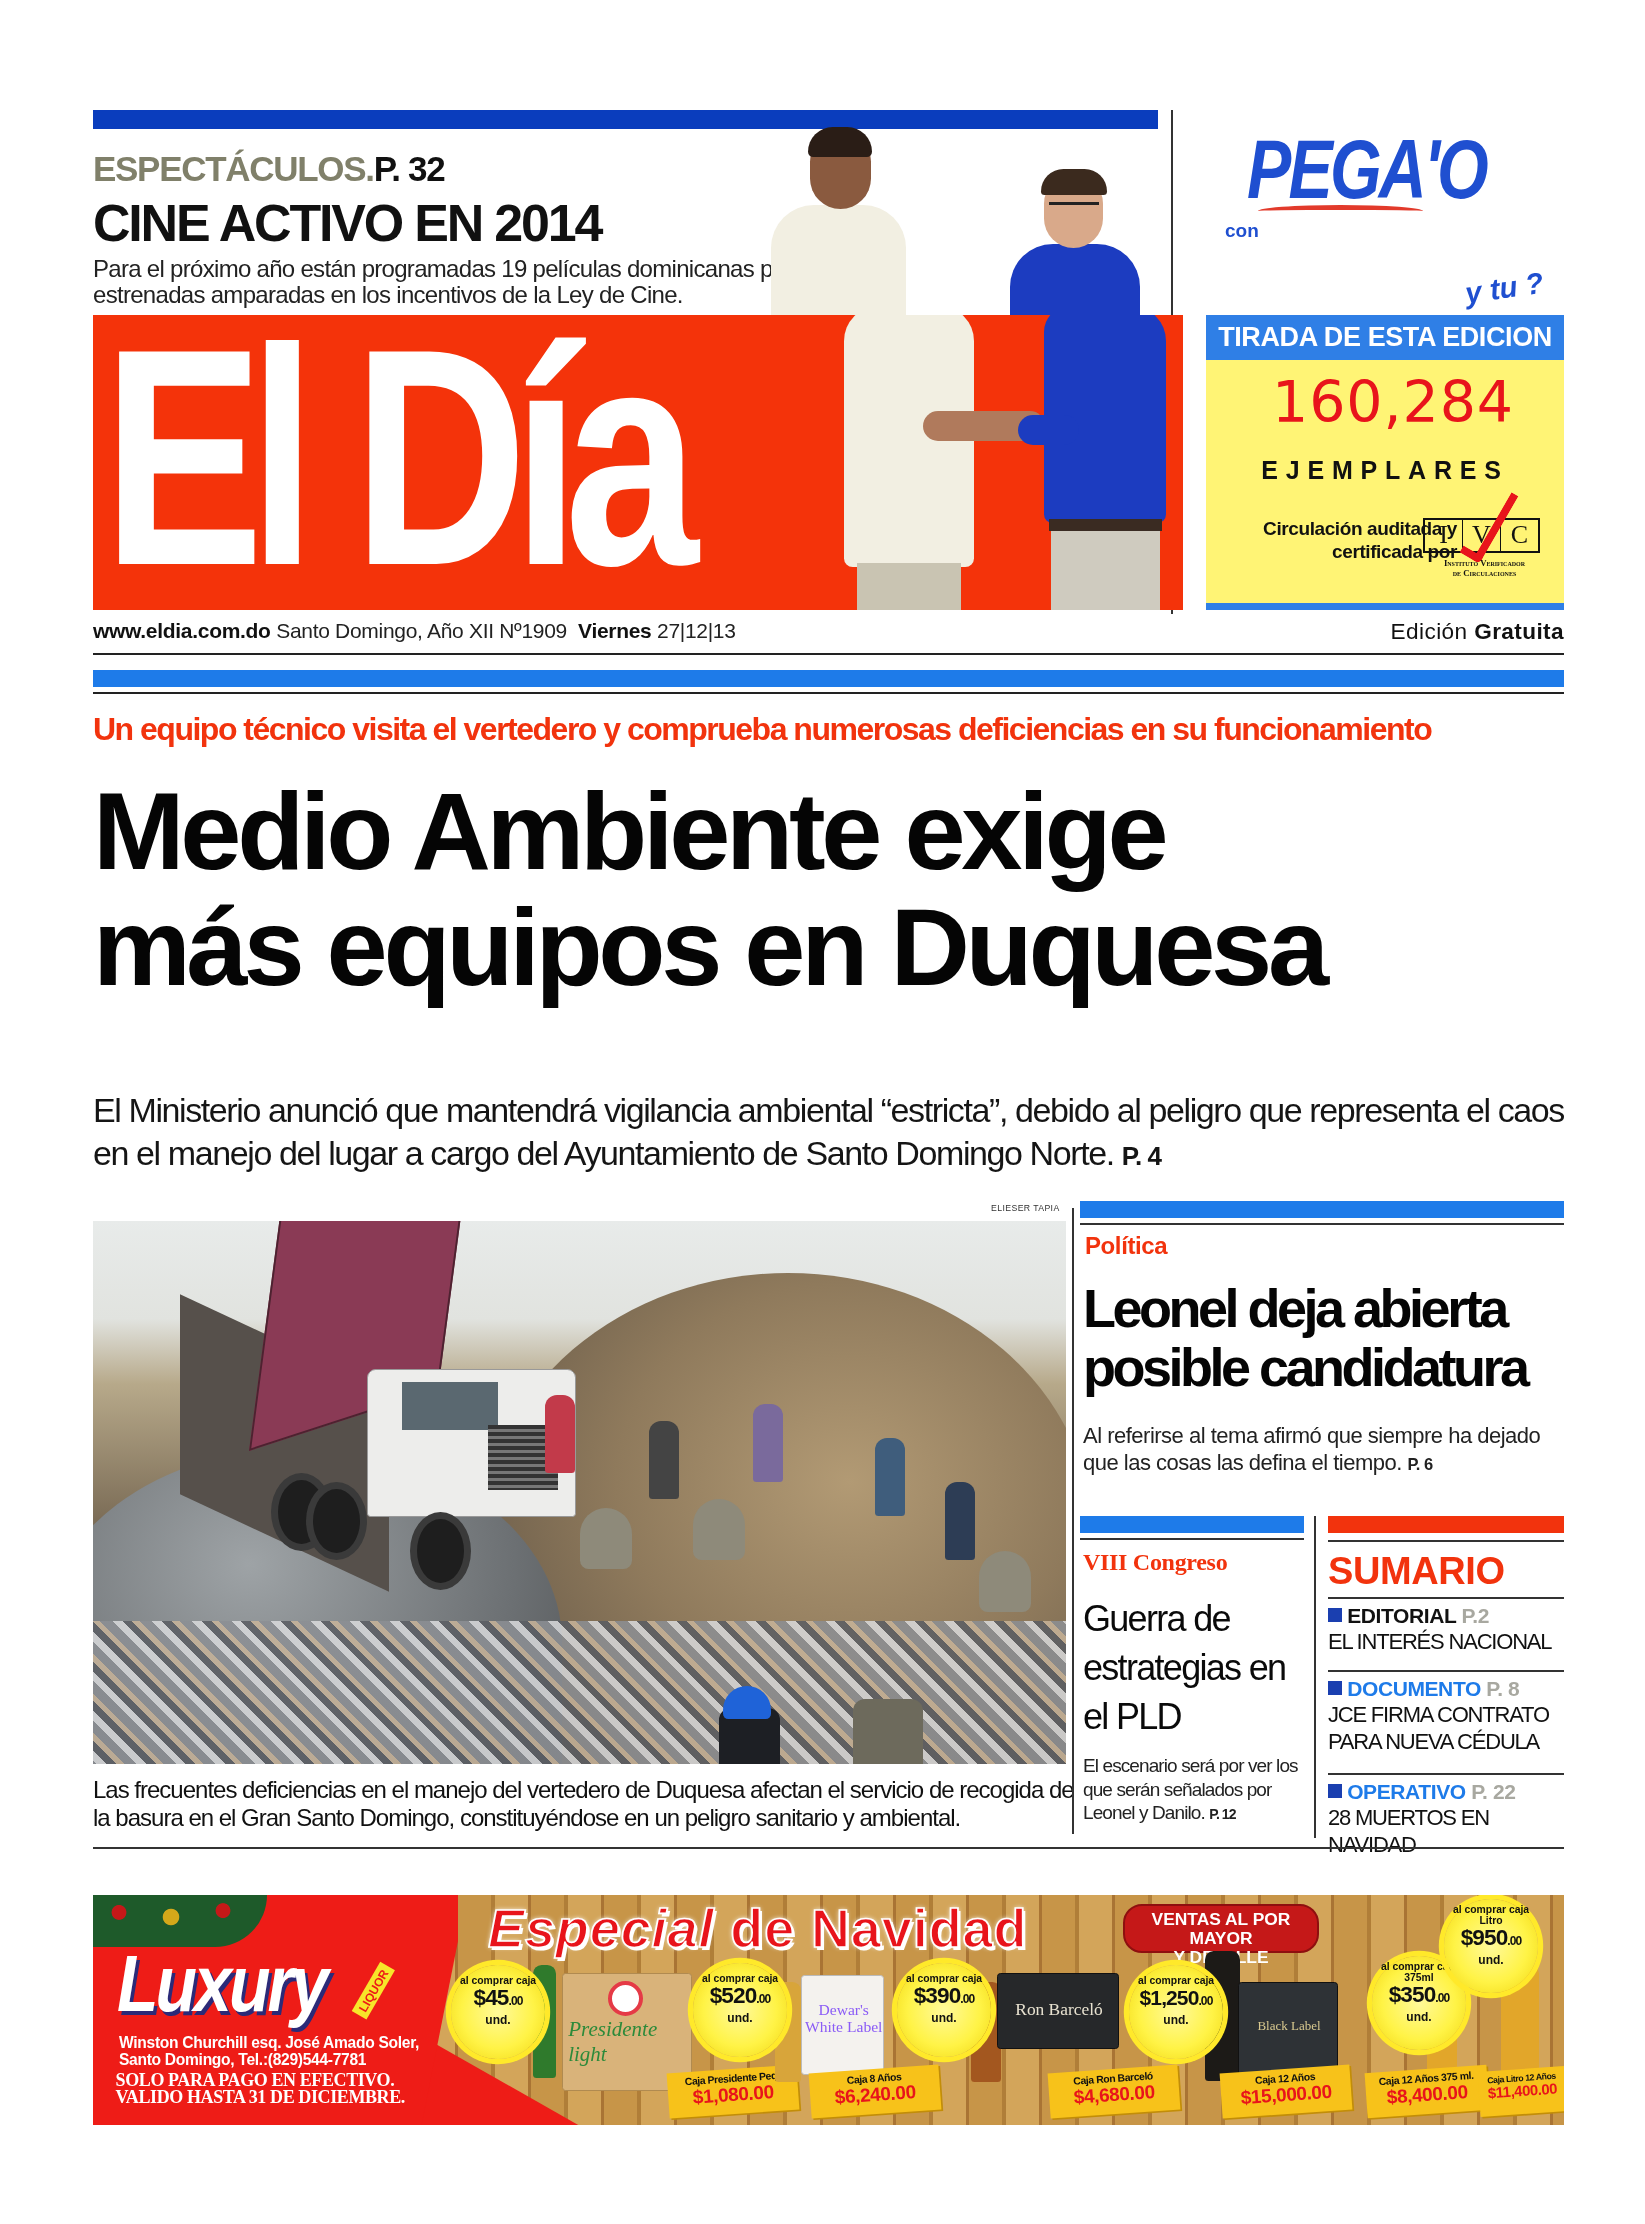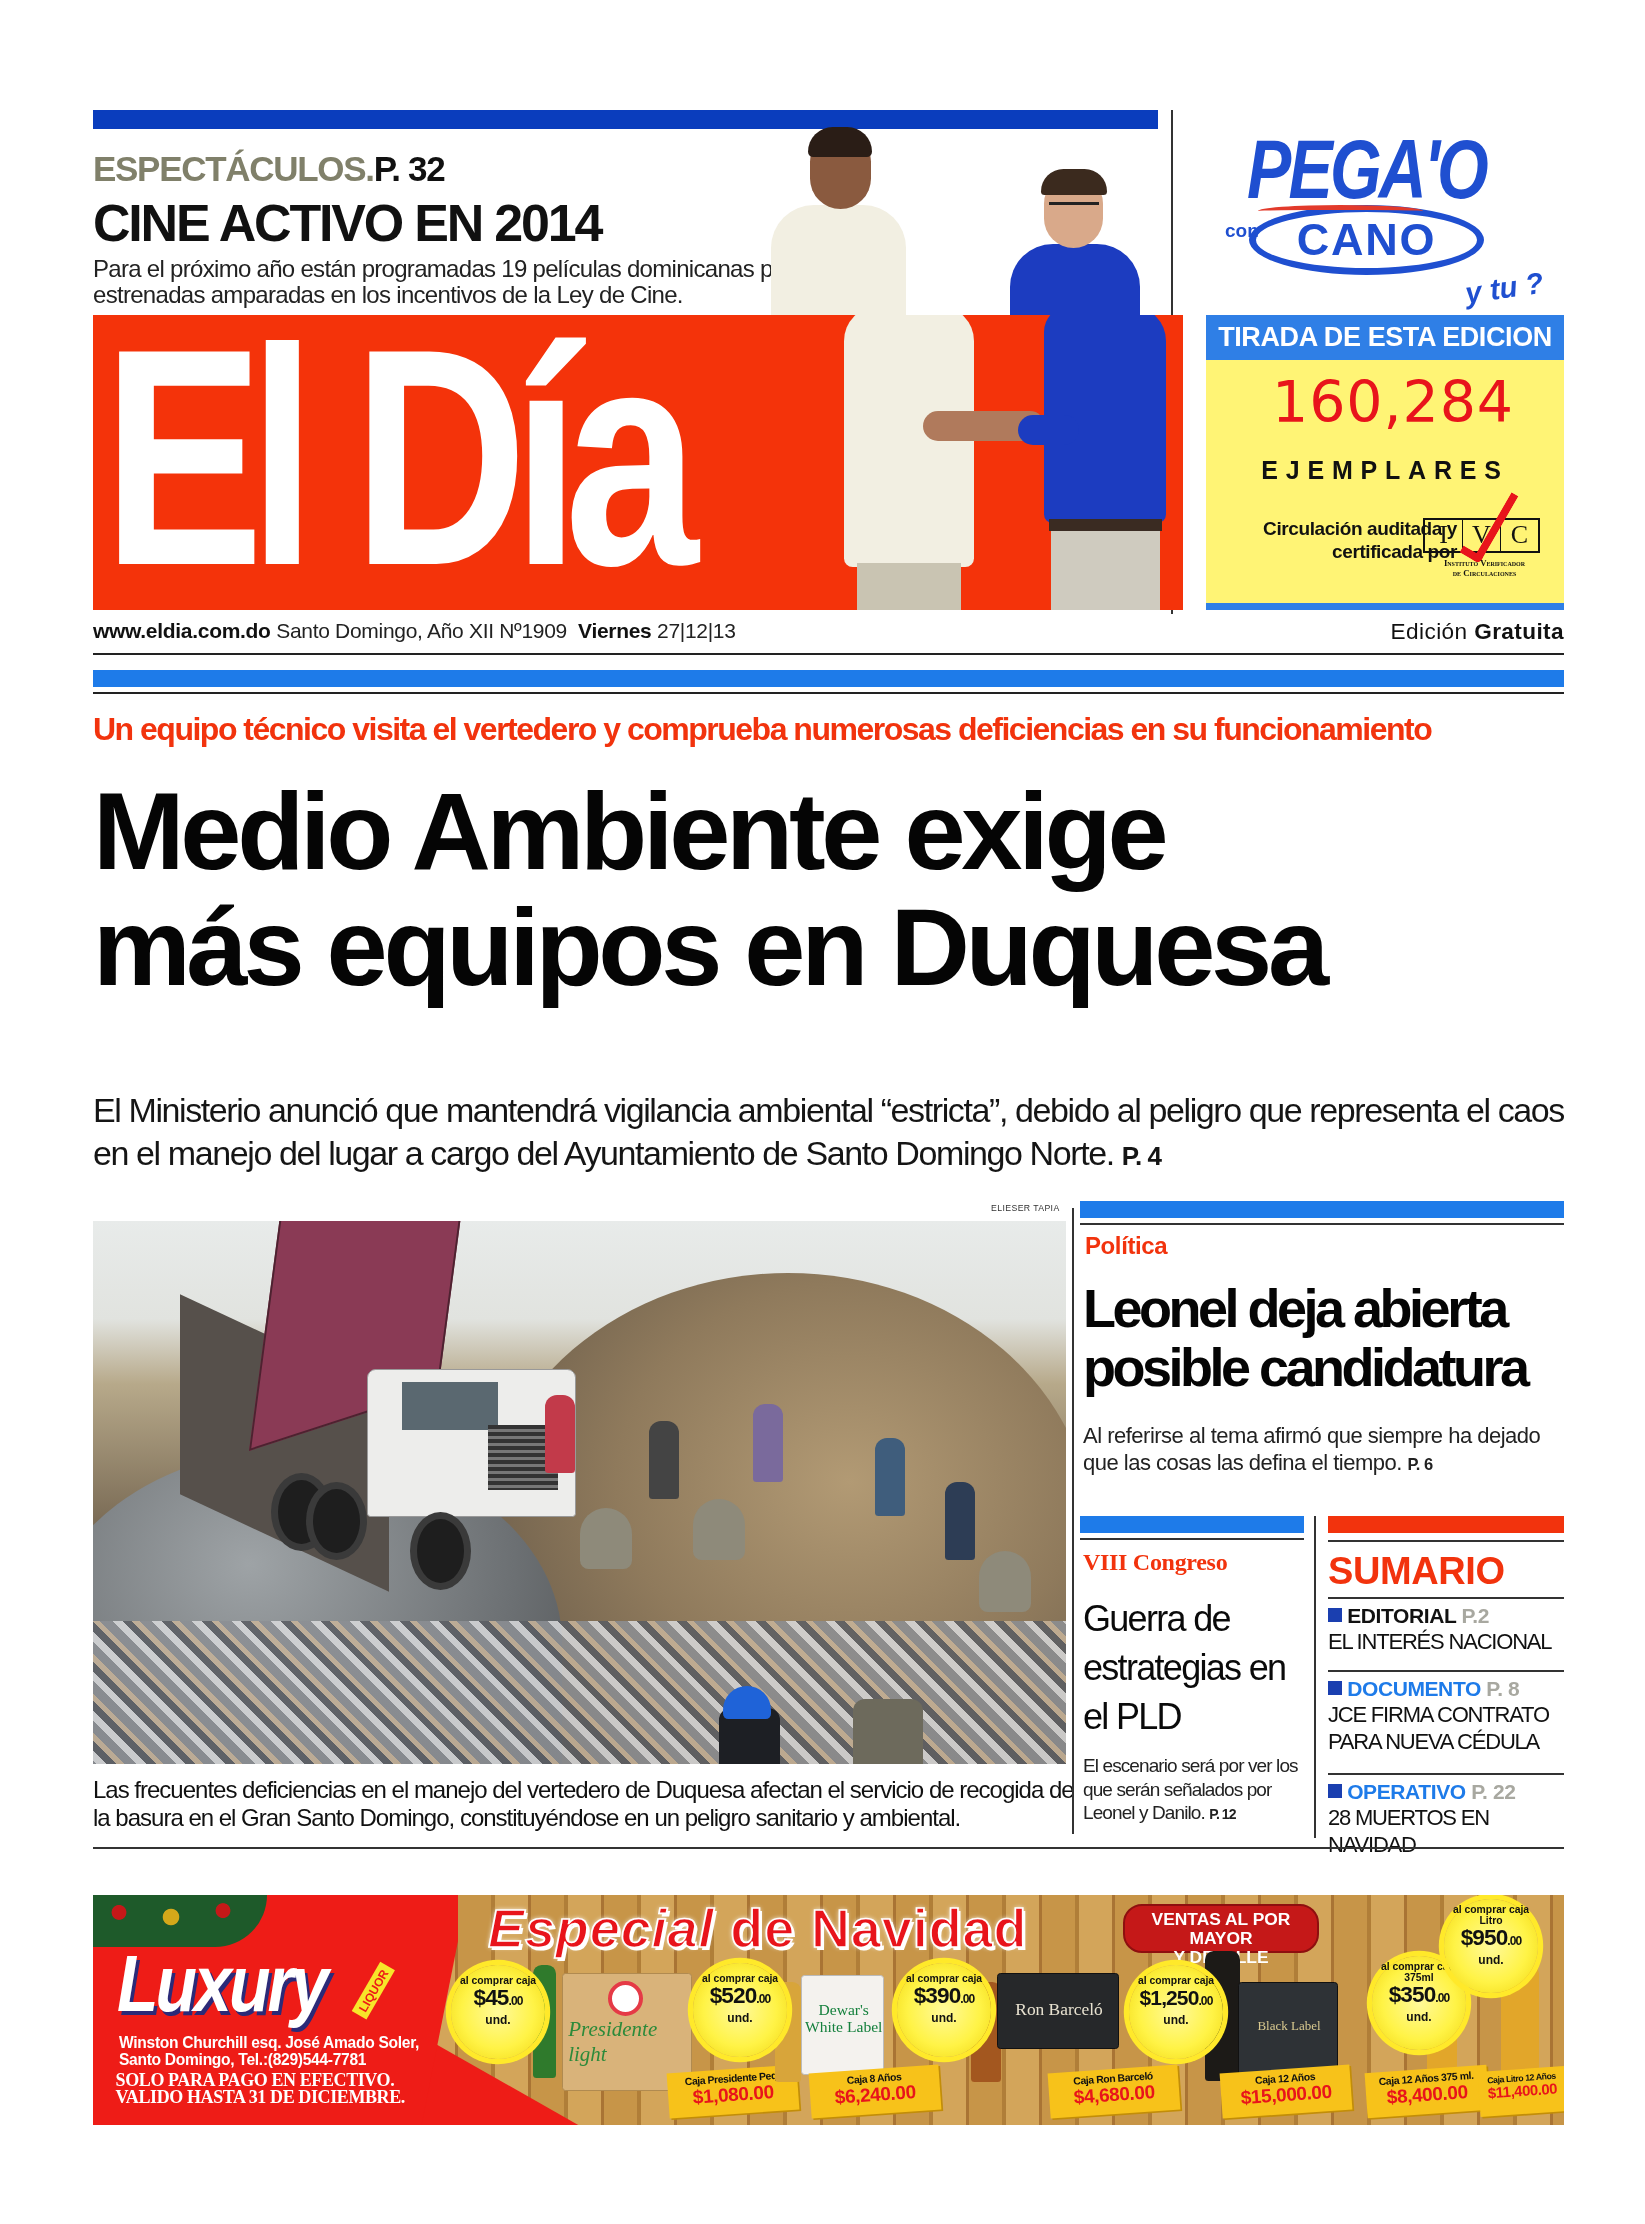--- a/index.html
+++ b/index.html
@@ -181,23 +181,20 @@
     <div class="man2-body"></div>
     <div class="man2-belt"></div>
     <div class="man2-legs"></div>
     <div class="arm1"></div>
     <div class="arm2"></div>
   </div>
 </div>
 
 <div class="abs" id="promo">
   <div id="promo-title">PEGA'O</div>
-  <div id="promo-oval">
-    <div id="promo-brand">CANO</div>
-  </div>
   <div id="promo-swoosh"></div>
   <div id="promo-con">con</div>
   <div id="promo-tag">y tu ?</div>
 </div>
 
 <div class="abs" id="circ-box">
   <div id="circ-header">TIRADA DE ESTA EDICION</div>
   <div id="circ-number">160,284</div>
   <div id="circ-unit">EJEMPLARES</div>
   <div id="circ-audit">
@@ -342,21 +339,21 @@
     <div class="t2"><span>$45</span><small>.00</small></div>
     <div class="t3">und.</div>
   </div>
   <div class="price-tag" style="left:575px;top:174px;">
     <div class="lbl">Caja Presidente Peq.</div>
     <div class="val">$1,080.00</div>
   </div>
 
   <div class="bottle" style="left:682px;top:87px;width:26px;height:100px;background:#d8a53a;"></div>
   <div class="product" style="left:708px;top:80px;width:83px;height:100px;background:#f4f2ee;border:0.9px solid #bbb;">
-    <div style="position:absolute;left:1.7px;top:26px;width:80px;font-family:'Liberation Serif',serif;font-size:15.6px;color:#15803d;text-align:center;line-height:16.5px;">Dewar's White Label</div>
+    <div style="position:absolute;left:1.7px;top:26px;width:80px;font-family:'Liberation Serif',serif;font-size:15.6px;color:#8b5cf6;text-align:center;line-height:16.5px;">Dewar's White Label</div>
   </div>
   <div class="burst" style="left:600px;top:68px;">
     <div class="t1">al comprar caja</div>
     <div class="t2"><span>$520</span><small>.00</small></div>
     <div class="t3">und.</div>
   </div>
   <div class="price-tag" style="left:717px;top:174px;">
     <div class="lbl">Caja 8 Años</div>
     <div class="val">$6,240.00</div>
   </div>

